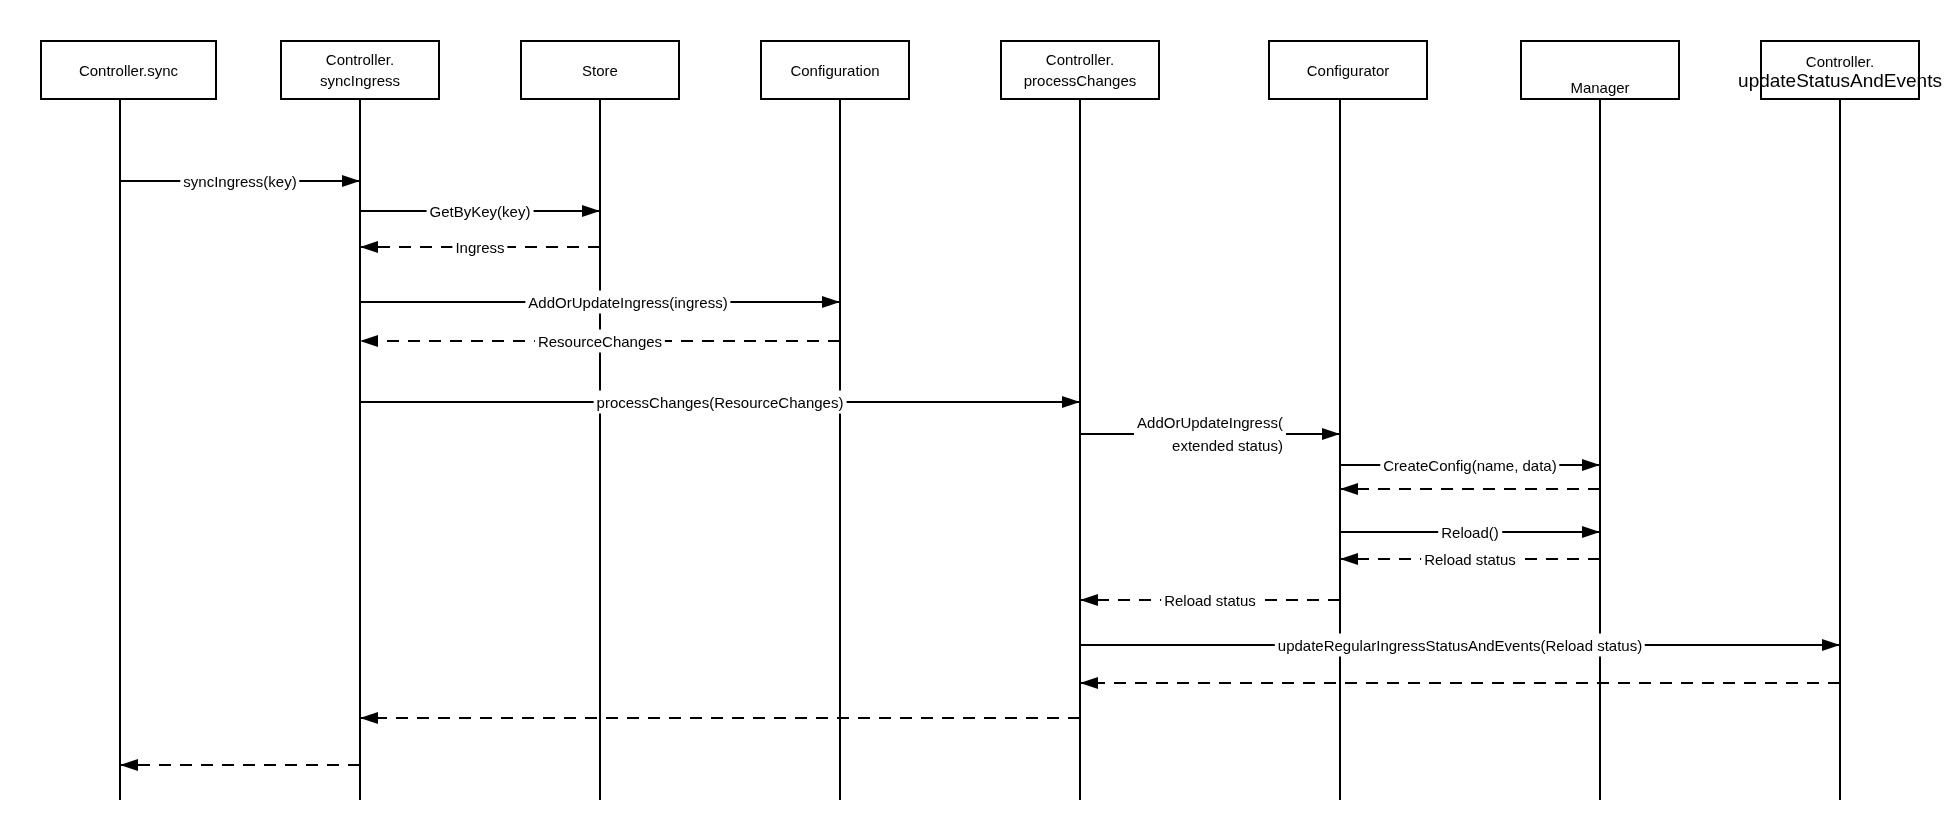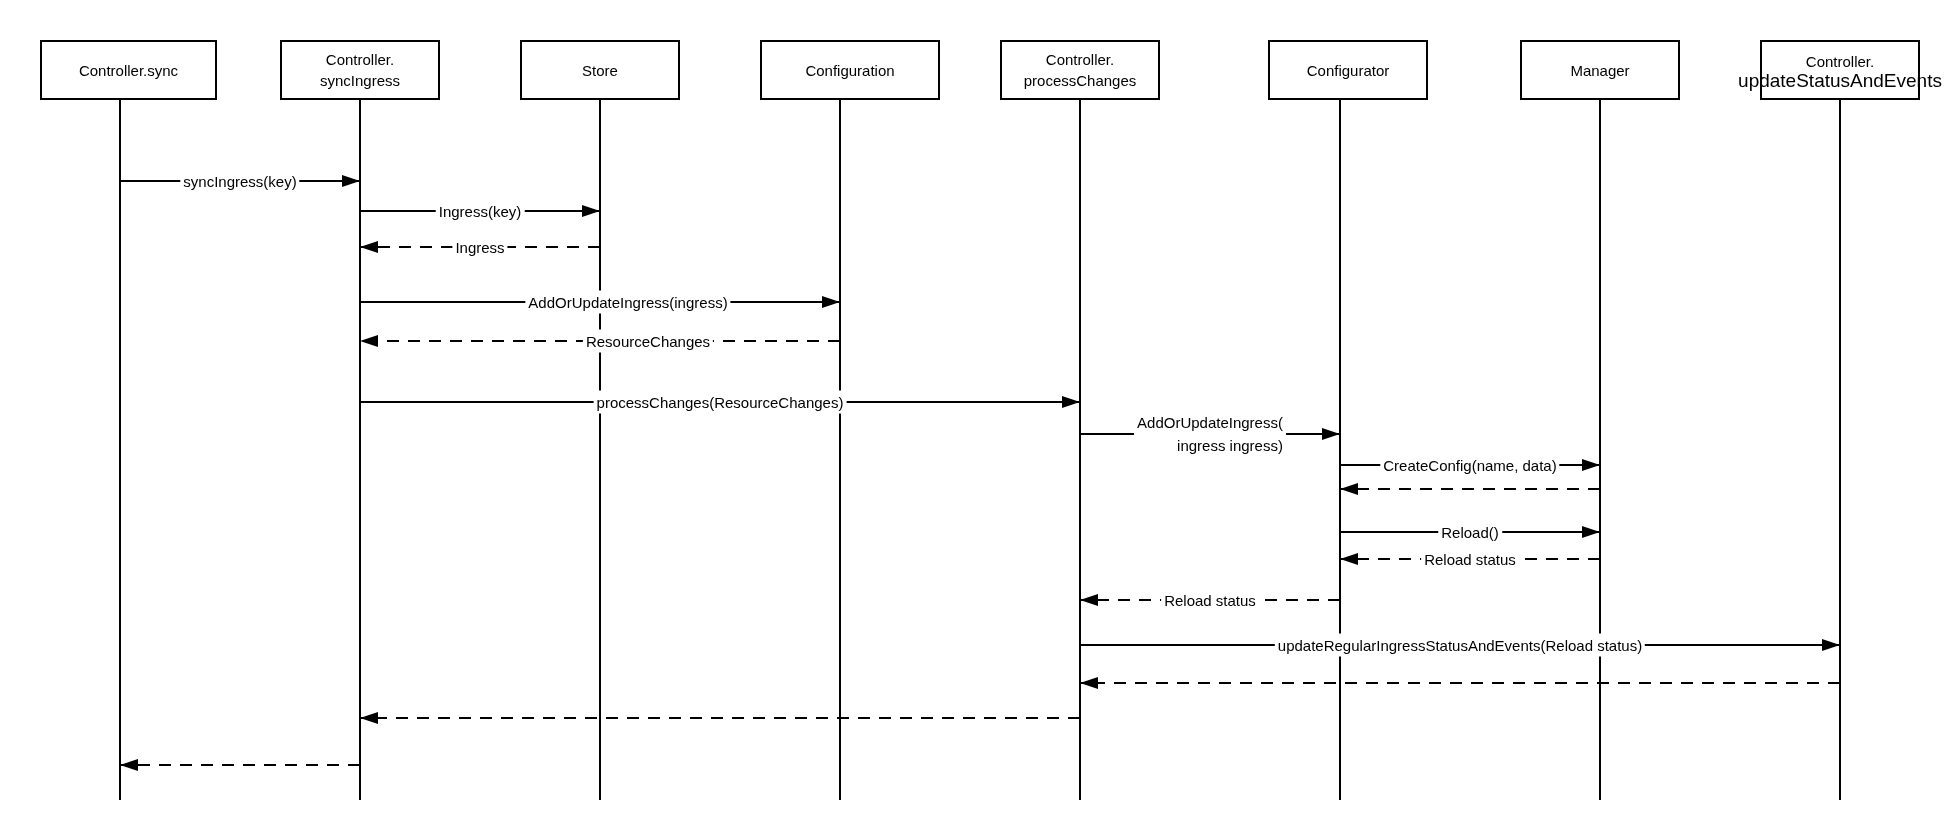--- a/index.html
+++ b/index.html
@@ -67,76 +67,76 @@
     <div class="lifeline" style="left: 359px; top: 100px; height: 700px;"></div>
     <div class="pbox" style="left: 280px; top: 40px; width: 160px; height: 60px;">
       <span>Controller.</span>
       <span>syncIngress</span>
     </div>
     <div class="lifeline" style="left: 599px; top: 100px; height: 700px;"></div>
     <div class="pbox" style="left: 520px; top: 40px; width: 160px; height: 60px;">
       <span>Store</span>
     </div>
     <div class="lifeline" style="left: 839px; top: 100px; height: 700px;"></div>
-    <div class="pbox" style="left: 760px; top: 40px; width: 180px; height: 60px;">
+    <div class="pbox" style="left: 760px; top: 40px; width: 150px; height: 60px;">
       <span>Configuration</span>
     </div>
     <div class="lifeline" style="left: 1079px; top: 100px; height: 700px;"></div>
     <div class="pbox" style="left: 1000px; top: 40px; width: 160px; height: 60px;">
       <span>Controller.</span>
       <span>processChanges</span>
     </div>
     <div class="lifeline" style="left: 1339px; top: 100px; height: 700px;"></div>
     <div class="pbox" style="left: 1260px; top: 40px; width: 160px; height: 60px; margin-left: 8px;">
       <span>Configurator</span>
     </div>
     <div class="lifeline" style="left: 1599px; top: 100px; height: 700px;"></div>
-    <div class="pbox" style="left: 1520px; top: 40px; width: 160px; height: 60px;">
+    <div class="pbox" style="left: 1520px; top: 40px; width: 160px; height: 60px; justify-content: flex-end;">
       <span>Manager</span>
     </div>
     <div class="lifeline" style="left: 1839px; top: 100px; height: 700px;"></div>
     <div class="pbox" style="left: 1760px; top: 40px; width: 160px; height: 60px;">
       <span>Controller.</span>
       <span class="small">updateStatusAndEvents</span>
     </div>
     <div class="msg-line solid right" style="left: 120px; width: 240px; top: 180px;"></div>
     <div class="arrowhead right" style="top: 175px; left: 342px;"></div>
     <div class="msg-label" style="left: 240px; top: 181px;">
       <div>syncIngress(key)</div>
     </div>
     <div class="msg-line solid right" style="left: 360px; width: 240px; top: 210px;"></div>
     <div class="arrowhead right" style="top: 205px; left: 582px;"></div>
     <div class="msg-label" style="left: 480px; top: 211px;">
-      <div>Ingress(key)</div>
+      <div>GetByKey(key)</div>
     </div>
     <div class="msg-line dashed left" style="left: 360px; width: 240px; top: 246px;"></div>
     <div class="arrowhead left" style="top: 241px; left: 360px;"></div>
     <div class="msg-label" style="left: 480px; top: 247px;">
       <div>Ingress</div>
     </div>
     <div class="msg-line solid right" style="left: 360px; width: 480px; top: 301px;"></div>
     <div class="arrowhead right" style="top: 296px; left: 822px;"></div>
     <div class="msg-label" style="left: 628px; top: 302px;">
       <div>AddOrUpdateIngress(ingress)</div>
     </div>
     <div class="msg-line dashed left" style="left: 360px; width: 480px; top: 340px;"></div>
     <div class="arrowhead left" style="top: 335px; left: 360px;"></div>
-    <div class="msg-label" style="left: 600px; top: 341px; margin-left: 48px;">
+    <div class="msg-label" style="left: 600px; top: 341px;">
       <div>ResourceChanges</div>
     </div>
     <div class="msg-line solid right" style="left: 360px; width: 720px; top: 401px;"></div>
     <div class="arrowhead right" style="top: 396px; left: 1062px;"></div>
     <div class="msg-label" style="left: 720px; top: 402px;">
       <div>processChanges(ResourceChanges)</div>
     </div>
     <div class="msg-line solid right" style="left: 1080px; width: 260px; top: 433px;"></div>
     <div class="arrowhead right" style="top: 428px; left: 1322px;"></div>
     <div class="msg-label align-left" style="left: 1210px; top: 434px;">
       <div>AddOrUpdateIngress(</div>
-      <div>ingress ingress)</div>
+      <div>extended status)</div>
     </div>
     <div class="msg-line solid right" style="left: 1340px; width: 260px; top: 464px;"></div>
     <div class="arrowhead right" style="top: 459px; left: 1582px;"></div>
     <div class="msg-label" style="left: 1470px; top: 465px;">
       <div>CreateConfig(name, data)</div>
     </div>
     <div class="msg-line dashed left" style="left: 1340px; width: 260px; top: 488px;"></div>
     <div class="arrowhead left" style="top: 483px; left: 1340px;"></div>
     <div class="msg-line solid right" style="left: 1340px; width: 260px; top: 531px;"></div>
     <div class="arrowhead right" style="top: 526px; left: 1582px;"></div>

